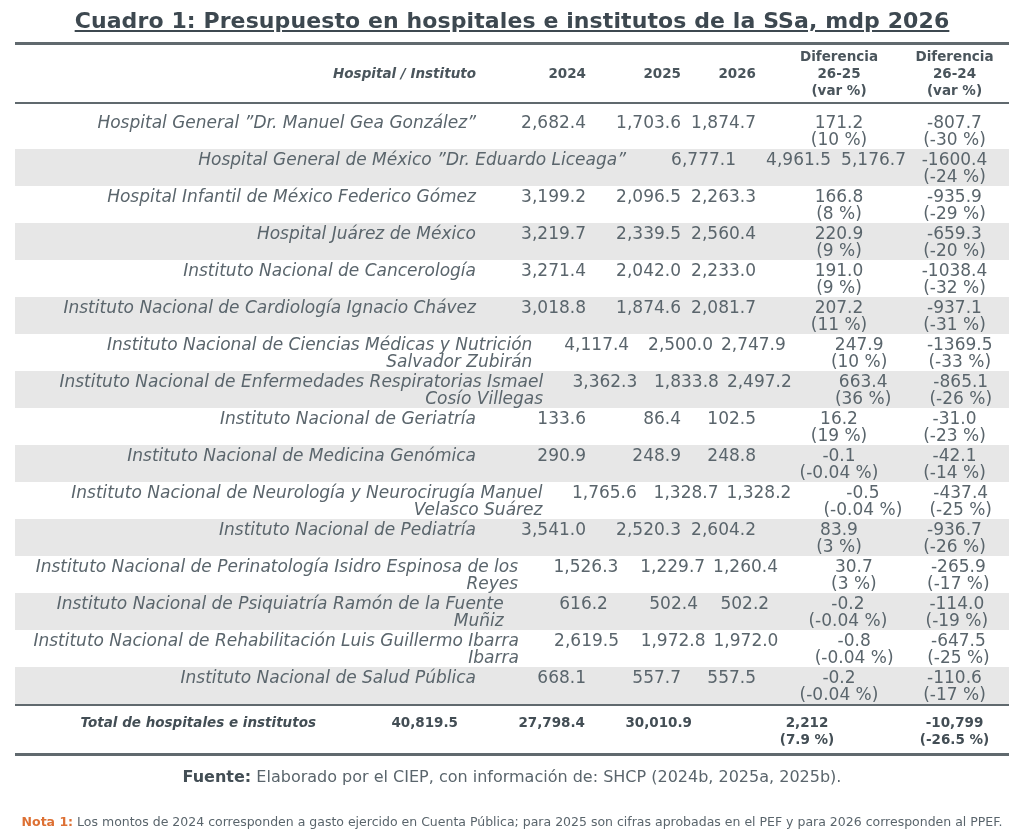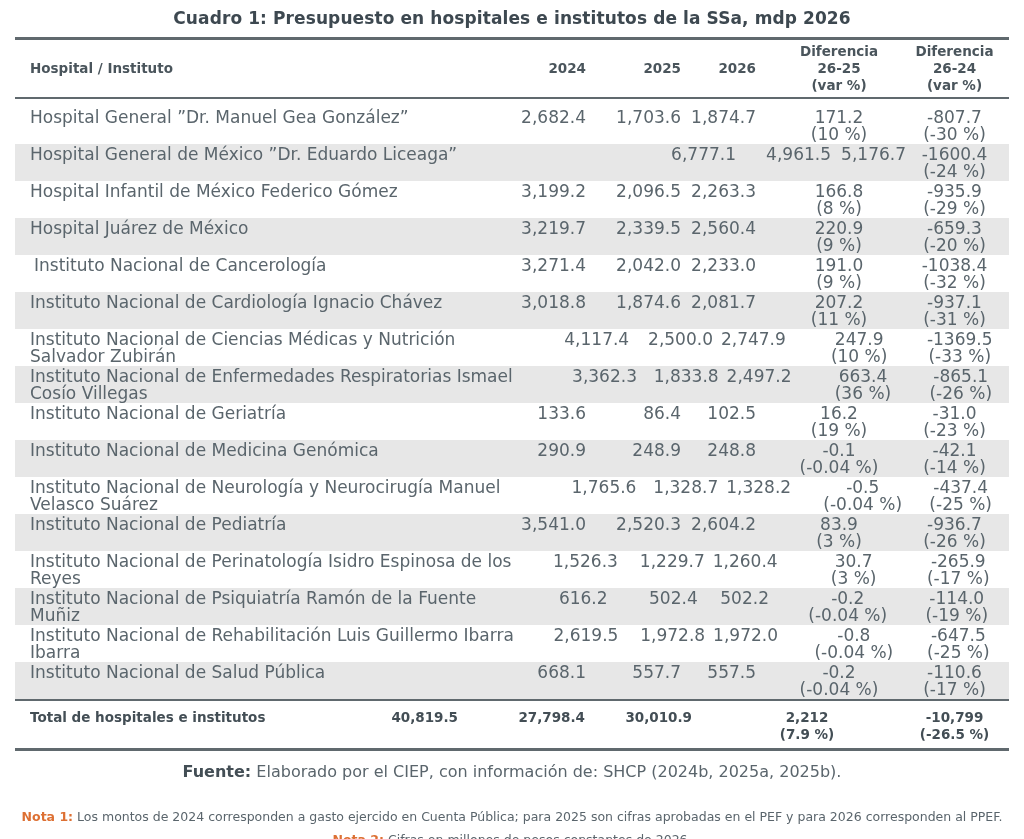--- a/index.html
+++ b/index.html
@@ -6,24 +6,25 @@
   html, body { background: #ffffff; }
   body {
     width: 1024px; height: 839px;
     font-family: "DejaVu Sans", "Liberation Sans", sans-serif;
     color: #5a656c;
     overflow: hidden;
   }
   .page { width: 1024px; padding-top: 8px; }
   .title {
     text-align: center;
-    font-size: 17px; font-weight: bold;
+    font-size: 22px; font-weight: bold;
     color: #3d4850;
     letter-spacing: 0.1px;
     margin-bottom: 9px;
+    text-decoration: underline;
   }
   .tablewrap { margin: 0 15px; }
   .thead {
     border-top: 3px solid #60696e;
     border-bottom: 2px solid #60696e;
   }
   .hrow {
     display: flex; align-items: center;
     min-height: 57px;
     font-size: 13.5px; font-weight: bold; color: #4a555c;
@@ -31,21 +32,21 @@
     padding: 3px 0;
   }
   .trow {
     display: flex; align-items: flex-start;
     font-size: 17px; line-height: 16.5px;
     padding: 2px 0 2px 0;
     min-height: 36px;
   }
   .trow.alt { background: #e7e7e7; }
   .trow.first { padding-top: 10px; min-height: 44px; }
-  .c-name { flex: 1 1 auto; padding-left: 15px; padding-right: 8px; text-align: left; }
+  .c-name { flex: 1 1 auto; padding-left: 15px; padding-right: 8px; text-align: right; font-style: italic; }
   .c-y24 { width: 110px; text-align: right; padding-right: 8px; }
   .c-y25 { width: 95px;  text-align: right; padding-right: 8px; }
   .c-y26 { width: 75px;  text-align: right; padding-right: 8px; }
   .c-d1  { width: 150px; text-align: center; }
   .c-d2  { width: 95px;  text-align: center; padding-right: 14px; }
   .hdr-multiline { white-space: pre-line; }
   .d-val, .d-pct { display: block; }
   .total-row {
     display: flex; align-items: flex-start;
     border-top: 2px solid #60696e;

